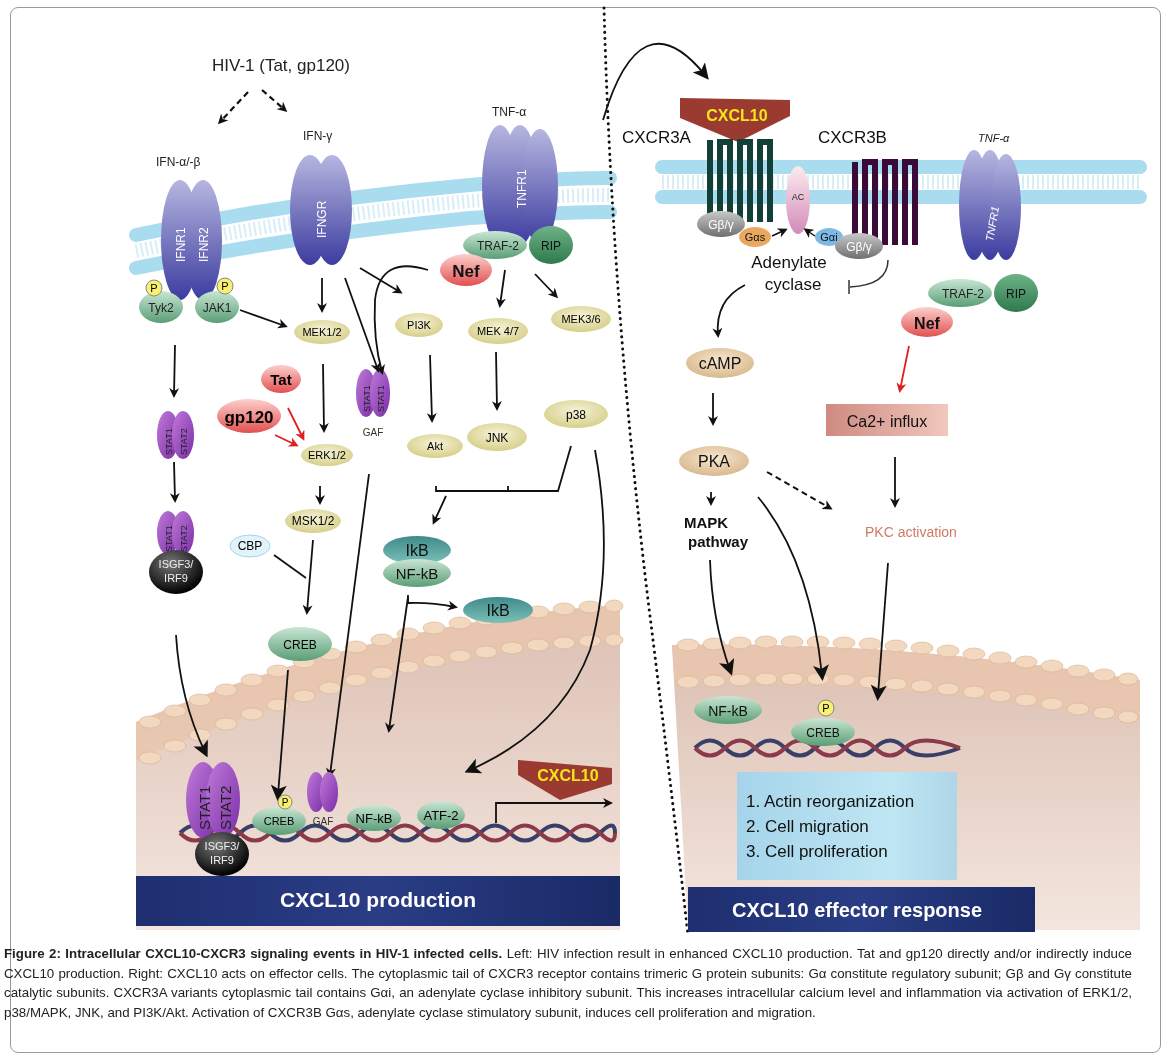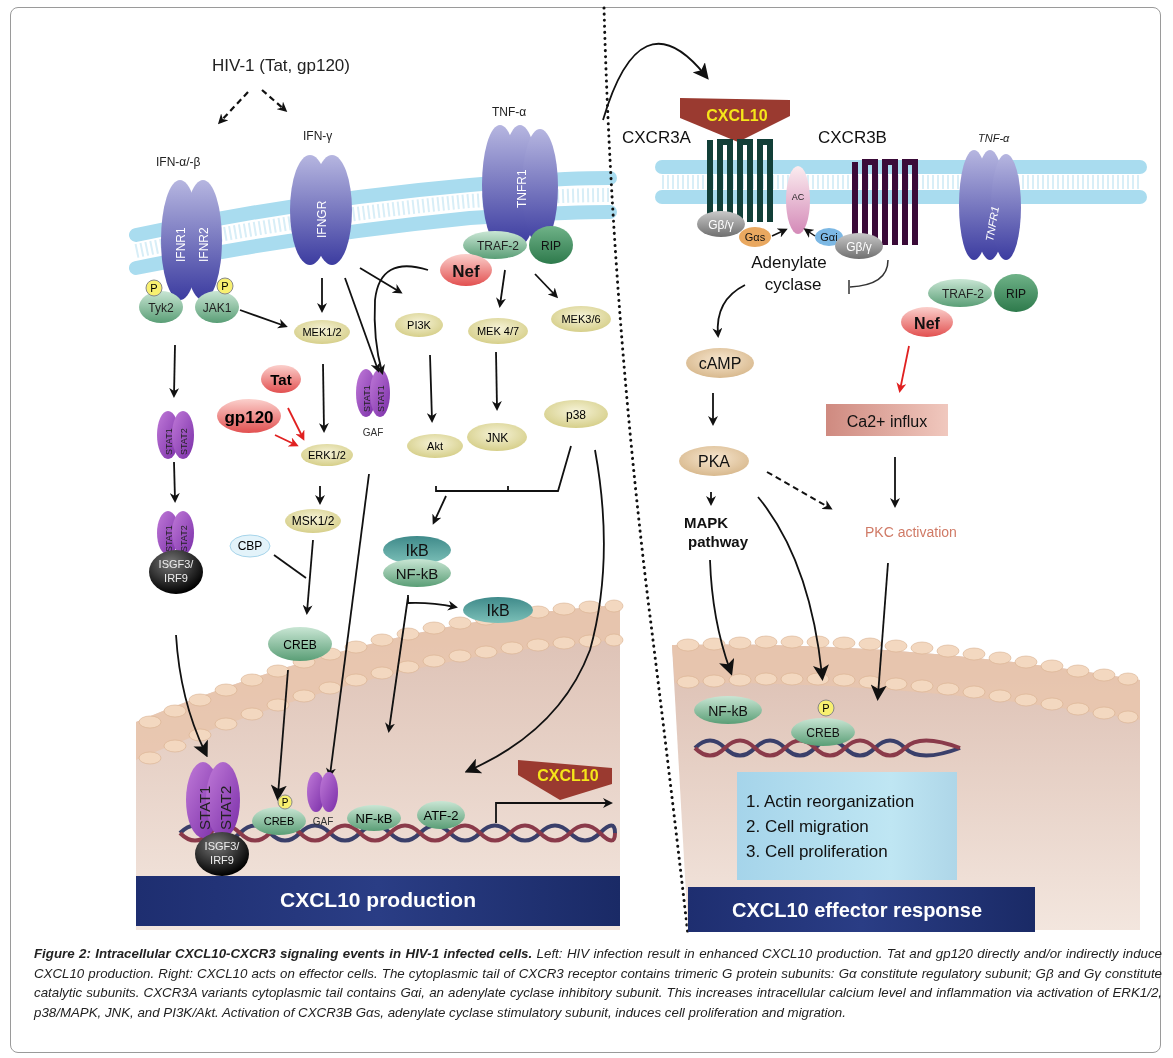--- a/index.html
+++ b/index.html
@@ -1,19 +1,19 @@
 <!DOCTYPE html>
 <html><head>
 <meta charset="utf-8">
 <style>
   html,body{margin:0;padding:0;background:#fff;}
   body{width:1173px;height:1058px;position:relative;overflow:hidden;font-family:"Liberation Sans",sans-serif;}
   #frame{position:absolute;left:10px;top:7px;width:1151px;height:1046px;border:1px solid #9a9a9a;border-radius:8px;box-sizing:border-box;}
   svg#diagram{position:absolute;left:0;top:0;}
-  .caption{position:absolute;left:34px;top:944px;width:1128px;font-size:13.3px;line-height:19.5px;color:#222;text-align:justify;font-style:italic;}
+  .caption{position:absolute;left:4px;top:944px;width:1128px;font-size:13.3px;line-height:19.5px;color:#222;text-align:justify;}
   .caption b{font-weight:bold;}
   .lbl{font-family:"Liberation Sans",sans-serif;}
 </style>
 </head>
 <body>
 
 <div id="frame"></div>
 
 <svg id="diagram" width="1173" height="940" viewBox="0 0 1173 940">
   <defs>

